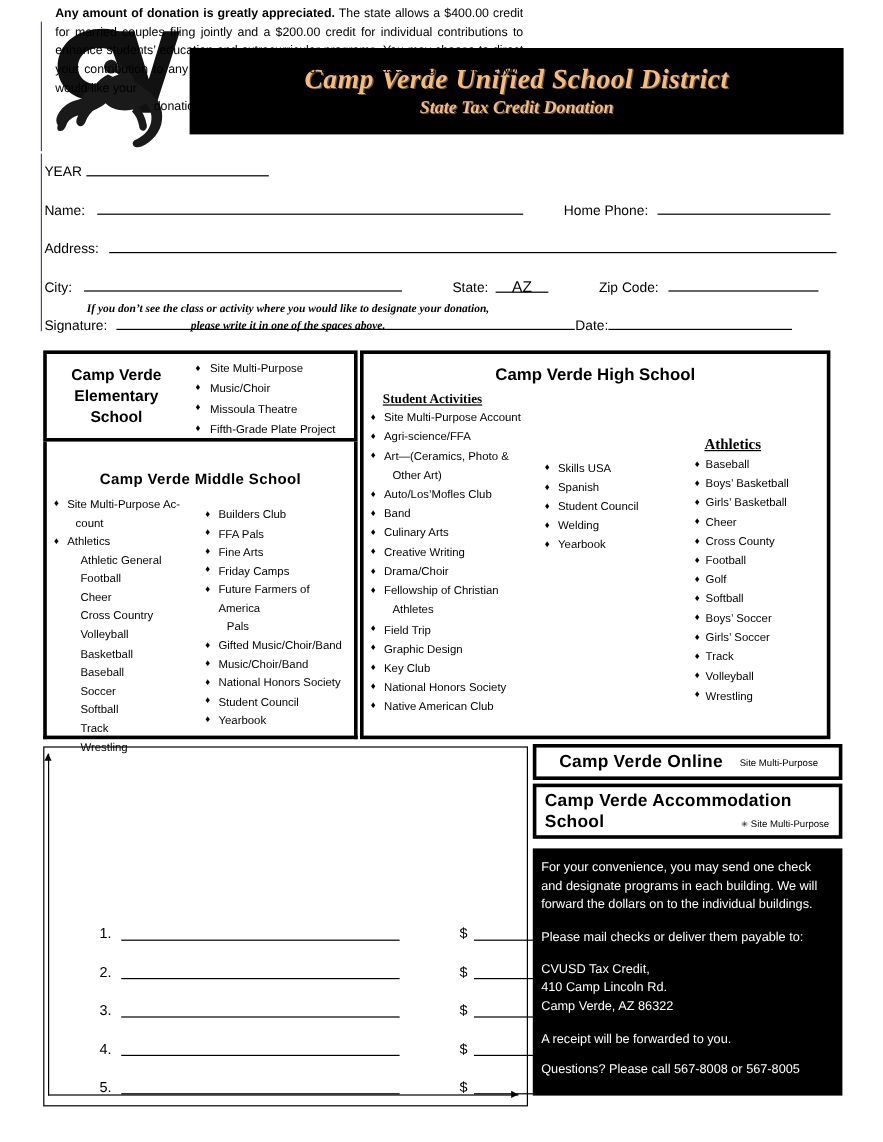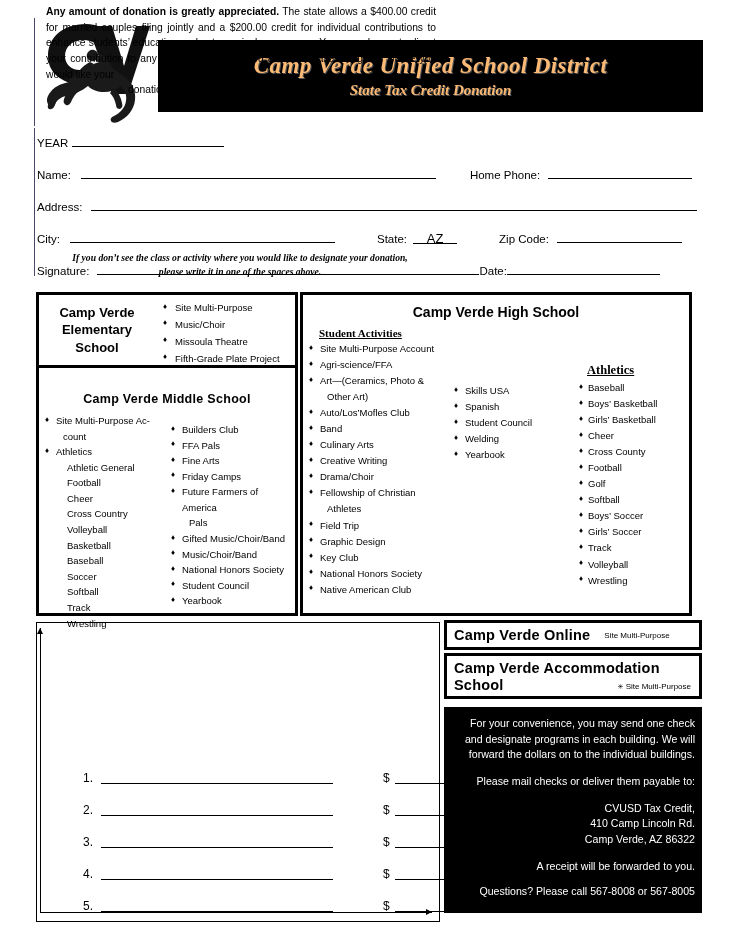--- a/index.html
+++ b/index.html
@@ -109,33 +109,33 @@
   .dl { position:absolute; left:18px; top:14px; width:232px; border-bottom:1px solid #000; }
   .ds { position:absolute; left:300px; top:2px; font-size:12px; }
   .dsl { position:absolute; left:312px; top:14px; width:85px; border-bottom:1px solid #000; }
 
   #bl-foot { position:absolute; left:46px; top:251px; width:388px;
              font-family:"Liberation Serif", serif; font-style:italic; font-weight:bold;
              font-size:9.6px; line-height:1.42; text-align:center; }
 
   
   #online-box { position:absolute; left:444px; top:620px; width:258px; height:30px;
-                border:3px solid #000; display:flex; align-items:center; }
+                border:3px solid #000; display:flex; align-items:center;padding-left:12px; }
   #online-name { font-weight:bold; font-size:14.5px; letter-spacing:0.2px; padding-left:7px; }
   #online-prog { font-size:8px; padding-left:14px; }
 
   #accom-box { position:absolute; left:444px; top:653px; width:258px; height:46px;
                border:3px solid #000000; position:absolute; }
   #accom-name { font-weight:bold; font-size:14.5px; letter-spacing:0.2px;
                 padding:4px 0 0 7px; line-height:1.18; }
   #accom-prog { position:absolute; right:8px; bottom:5px; font-size:8px; }
   #accom-prog .star { font-size:7px; }
 
   #black-box { position:absolute; left:444px; top:707px; width:258px; height:206px;
-               background:#000; color:#fff; text-align:right;
+               background:#000; color:#fff; text-align:left;
                font-size:10.6px; line-height:1.48; padding:9px 7px 0 7px; }
   #black-box p { margin:0; }
   #black-box .gap { height:11px; }
   #black-box .gap-s { height:10px; }
 </style>
 </head>
 <body>
 
 <div id="header">
   <div class="vrule vrule-head"></div>

